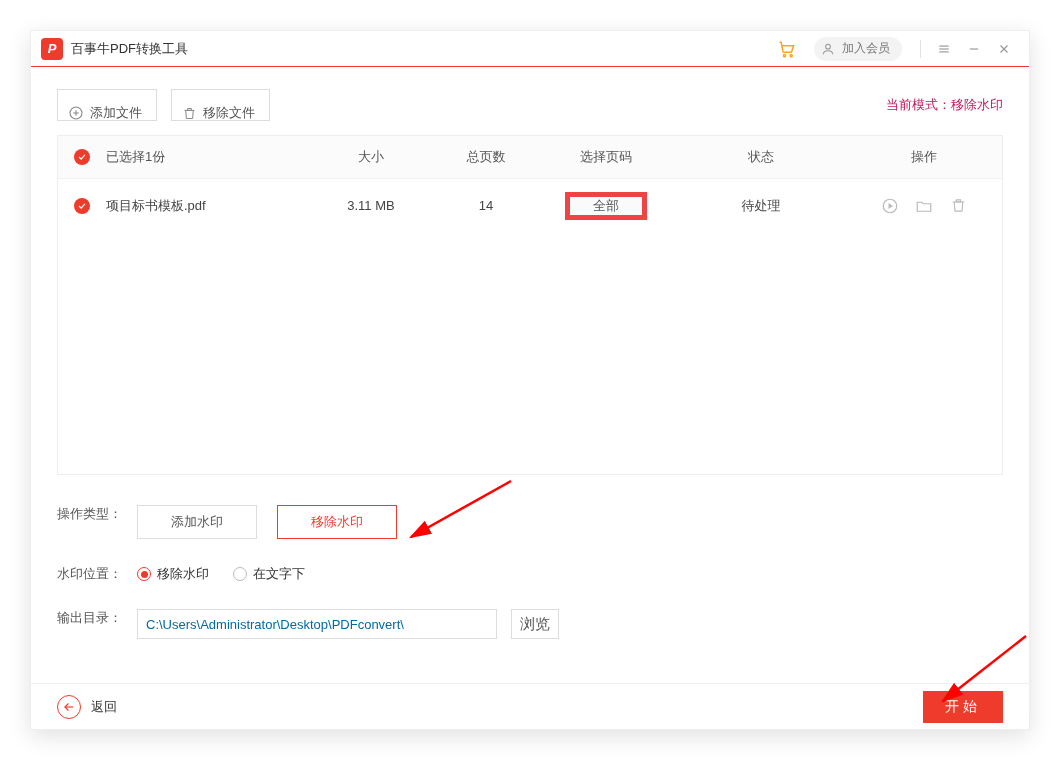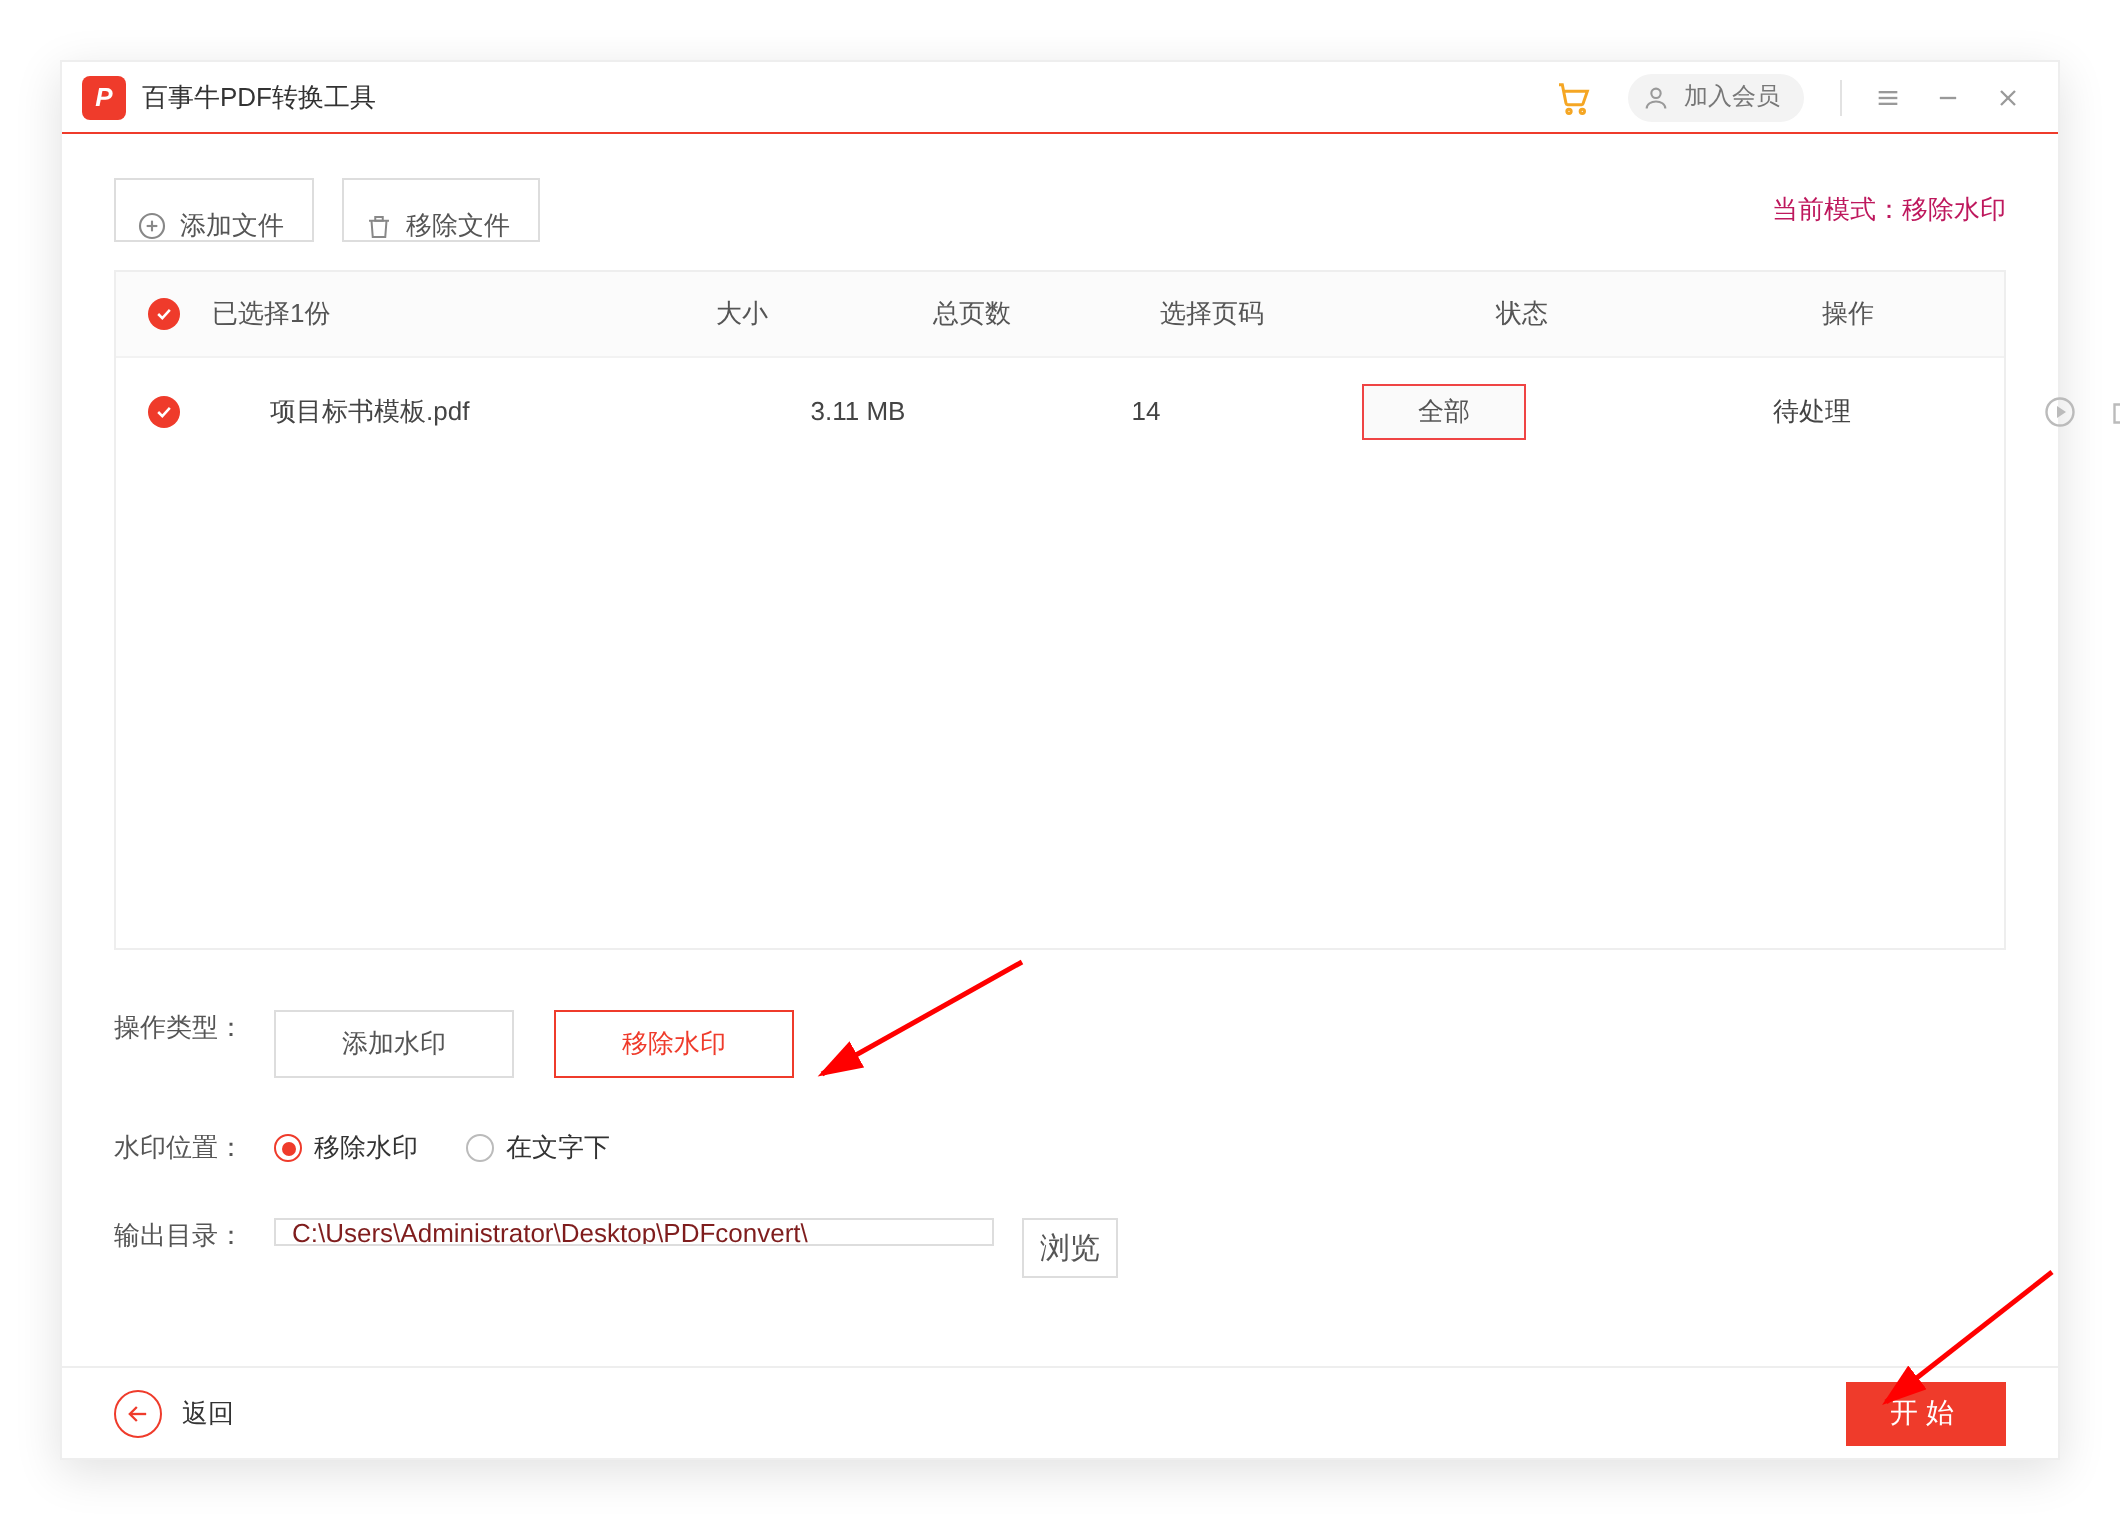--- a/index.html
+++ b/index.html
@@ -24,35 +24,35 @@
   .file-actions { display: flex; align-items: center; gap: 14px; }
   .btn-outline { height: 32px; padding: 16px 14px 0 10px; border: 1px solid #ddd; background: #fff; color: #555; font-size: 13px; display: flex; align-items: center; gap: 6px; cursor: pointer; }
   .btn-outline svg { flex: none; }
   .mode-text { margin-left: auto; font-size: 13px; color: #be185d; }
 
   .table-wrap { margin-top: 14px; border: 1px solid #eee; height: 340px; background: #fff; }
   .thead { height: 42px; background: #fbfbfb; display: grid; grid-template-columns: 48px 200px 130px 100px 140px 170px 1fr; align-items: center; font-size: 13px; color: #555; }
   .thead > div, .trow > div { text-align: center; }
   .thead .col-file, .trow .col-file { text-align: left; }
   .check-circle { width: 16px; height: 16px; border-radius: 50%; background: #ef3b2b; display: inline-flex; align-items: center; justify-content: center; }
-  .trow { height: 54px; display: grid; grid-template-columns: 48px 200px 130px 100px 140px 170px 1fr; align-items: center; font-size: 13px; color: #444; border-top: 1px solid #f2f2f2; gap: 29px; }
-  .page-btn { height: 28px; width: 82px; border: 1px solid #ef4444; background: #fafafa; margin: 0 auto; display: flex; align-items: center; justify-content: center; font-size: 13px; color: #555; cursor: pointer; }
+  .trow { height: 54px; display: grid; grid-template-columns: 48px 200px 130px 100px 140px 170px 1fr; align-items: center; font-size: 13px; color: #444; border-top: 1px solid #f2f2f2; }
+  .page-btn { height: 28px; width: 82px; border: 5px solid #ef4444; background: #fafafa; margin: 0 auto; display: flex; align-items: center; justify-content: center; font-size: 13px; color: #555; cursor: pointer; }
   .row-ops { display: flex; align-items: center; justify-content: center; gap: 14px; color: #bbb; }
   .row-ops span { width: 20px; height: 20px; display: flex; align-items: center; justify-content: center; cursor: pointer; }
 
   .opt-row { display: flex; align-items: flex-start; margin-top: 22px; font-size: 13px; color: #333; }
   .opt-label { width: 80px; color: #555; }
   .mode-btn { width: 120px; height: 34px; border: 1px solid #ddd; background: #fff; color: #555; display: flex; align-items: center; justify-content: center; margin-right: 20px; font-size: 13px; cursor: pointer; }
   .mode-btn.active { border-color: #ef3b2b; color: #ef3b2b; }
   .radio { width: 14px; height: 14px; border: 1px solid #bbb; border-radius: 50%; display: inline-flex; align-items: center; justify-content: center; margin-right: 6px; vertical-align: middle; }
   .radio.checked { border-color: #ef3b2b; }
   .radio.checked::after { content: ''; width: 7px; height: 7px; border-radius: 50%; background: #ef3b2b; }
   .radio-label { display: inline-flex; align-items: center; margin-right: 24px; cursor: pointer; color: #333; }
 
-  .out-input { flex: 0 0 360px; height: 14px; border: 1px solid #ddd; padding: 0 8px; font-size: 13px; color: #7f1d1d; background: #fff; }
+  .out-input { flex: 0 0 360px; height: 30px; border: 1px solid #ddd; padding: 0 8px; font-size: 13px; color: #0369a1; background: #fff; }
   .browse-btn { margin-left: 14px; height: 30px; width: 48px; border: 1px solid #ddd; background: #fff; font-size: 15px; color: #555; cursor: pointer; }
 
   
   .bottombar { position: absolute; left: 0; right: 0; bottom: 0; height: 46px; border-top: 1px solid #eee; display: flex; align-items: center; padding: 0 26px; }
   .back-circle { width: 24px; height: 24px; border: 1px solid #ef3b2b; border-radius: 50%; display: flex; align-items: center; justify-content: center; margin-right: 10px; cursor: pointer; }
   .back-label { font-size: 13px; color: #333; }
   .start-btn { margin-left: auto; width: 80px; height: 32px; background: #ef3b2b; color: #fff; border: none; font-size: 14px; letter-spacing: 4px; cursor: pointer; display: flex; align-items: center; justify-content: center; }
 
   
   .arrow { position: absolute; pointer-events: none; }

